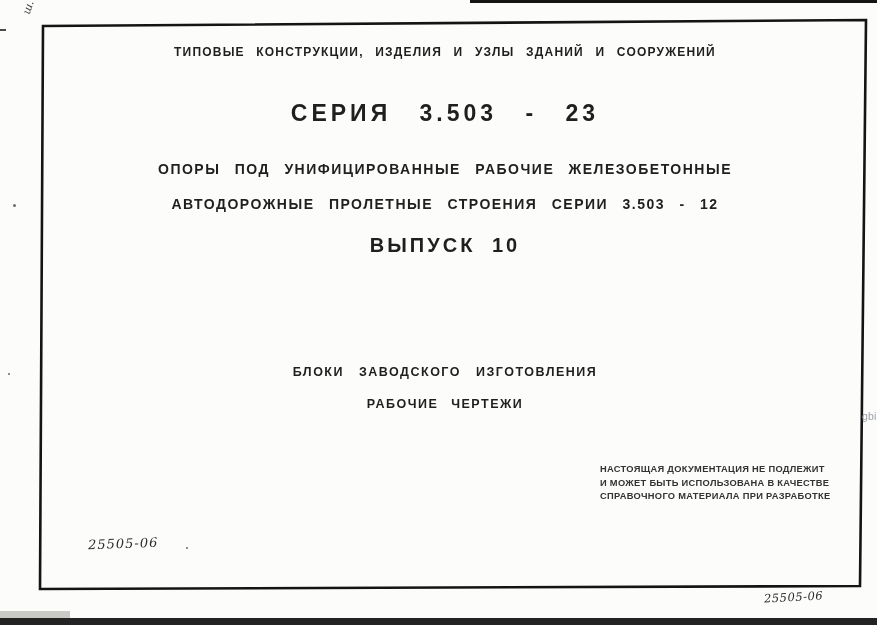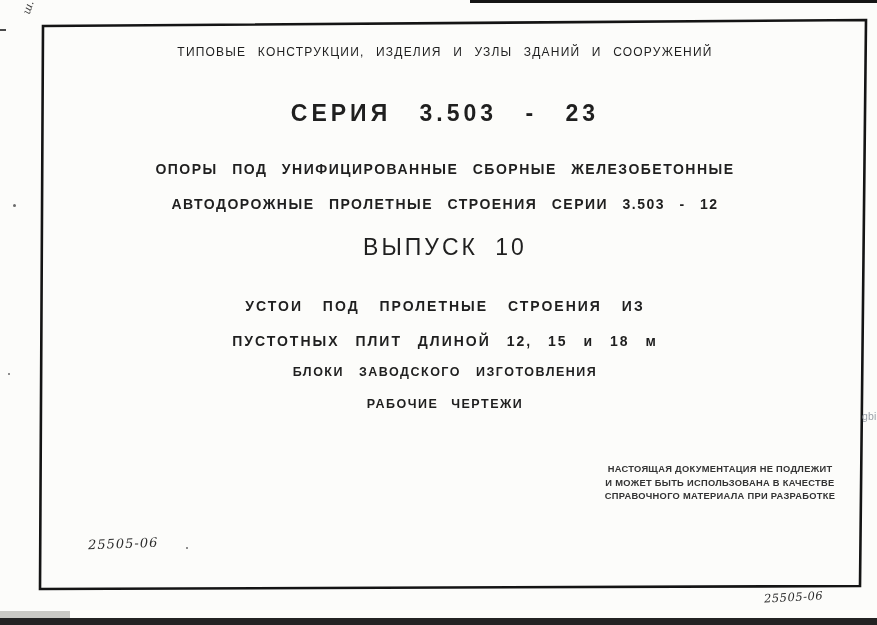--- a/index.html
+++ b/index.html
@@ -14,36 +14,36 @@
   .frame-svg{position:absolute;left:0;top:0;width:877px;height:625px;pointer-events:none;}
   
   .scan-strip-top{position:absolute;left:470px;top:0;width:407px;height:3px;background:#151515;}
   .scan-strip-bottom{position:absolute;left:0;top:618px;width:877px;height:7px;background:#232323;}
   .scan-smudge{position:absolute;left:0;top:611px;width:70px;height:7px;background:#c9c9c5;}
   .speck{position:absolute;background:#6a6a6a;border-radius:50%;}
   .tick{position:absolute;background:#4a4a4a;}
 
   
   .text-col{position:absolute;left:115px;width:660px;text-align:center;}
-  .t-header{top:45px;font-size:12px;font-weight:400;letter-spacing:1.2px;word-spacing:7px;}
+  .t-header{top:45px;font-size:12px;font-weight:700;letter-spacing:1.2px;word-spacing:7px;}
   .t-series{top:100px;font-size:23px;font-weight:700;letter-spacing:4px;word-spacing:18px;}
   .t-sub1{top:161px;font-size:14px;font-weight:700;letter-spacing:1.5px;word-spacing:9px;}
   .t-sub2{top:196px;font-size:14px;font-weight:700;letter-spacing:1.5px;word-spacing:9px;text-align:center;}
-  .t-issue{top:234px;font-size:23px;font-weight:400;letter-spacing:3px;word-spacing:8px;}
+  .t-issue{top:234px;font-size:20px;font-weight:700;letter-spacing:3px;word-spacing:8px;}
   .t-c1{top:298px;font-size:14px;font-weight:700;letter-spacing:2px;word-spacing:14px;}
   .t-c2{top:333px;font-size:14px;font-weight:700;letter-spacing:2px;word-spacing:10px;}
   .t-c3{top:365px;font-size:12.5px;font-weight:700;letter-spacing:1.5px;word-spacing:10px;}
   .t-c4{top:397px;font-size:12.5px;font-weight:700;letter-spacing:1.5px;word-spacing:8px;}
 
   .note{
     position:absolute;left:600px;top:463px;width:240px;
     font-size:9.3px;line-height:13.6px;font-weight:700;
     letter-spacing:0.3px;color:#333;text-align:left;
   }
-  .note div{white-space:nowrap;text-align:center;}
+  .note div{white-space:nowrap;}
 
   .handwrite{
     font-family:"DejaVu Serif", serif;
     font-style:italic;color:#2c2c2c;
   }
   .hw-left{position:absolute;left:88px;top:536px;font-size:13px;letter-spacing:1px;transform:rotate(-2deg);}
   .hw-bottom{position:absolute;left:764px;top:590px;font-size:11.5px;letter-spacing:0.5px;transform:rotate(-3deg);}
   .hw-corner{position:absolute;left:20px;top:12px;font-size:11px;color:#3a3a3a;transform:rotate(-72deg);transform-origin:left top;}
 
   .watermark{
@@ -67,29 +67,27 @@
   <div class="scan-strip-bottom"></div>
   <div class="tick" style="left:0;top:29px;width:6px;height:2px;"></div>
   <div class="speck" style="left:13px;top:204px;width:3px;height:3px;"></div>
   <div class="speck" style="left:8px;top:373px;width:2px;height:2px;"></div>
   <div class="speck" style="left:186px;top:547px;width:2px;height:2px;"></div>
 
   <div class="text-col t-header">ТИПОВЫЕ  КОНСТРУКЦИИ,  ИЗДЕЛИЯ  И УЗЛЫ  ЗДАНИЙ  И  СООРУЖЕНИЙ</div>
 
   <div class="text-col t-series">СЕРИЯ  3.503 - 23</div>
 
-  <div class="text-col t-sub1">ОПОРЫ  ПОД  УНИФИЦИРОВАННЫЕ  СБОРНЫЕ  ЖЕЛЕЗОБЕТОННЫЕ</div>
+  <div class="text-col t-sub1">ОПОРЫ  ПОД  УНИФИЦИРОВАННЫЕ  РАБОЧИЕ  ЖЕЛЕЗОБЕТОННЫЕ</div>
 
   <div class="text-col t-sub2">АВТОДОРОЖНЫЕ  ПРОЛЕТНЫЕ  СТРОЕНИЯ  СЕРИИ  3.503 - 12</div>
 
   <div class="text-col t-issue">ВЫПУСК 10</div>
 
-  <div class="text-col t-c1">УСТОИ  ПОД  ПРОЛЕТНЫЕ  СТРОЕНИЯ  ИЗ</div>
 
-  <div class="text-col t-c2">ПУСТОТНЫХ  ПЛИТ  ДЛИНОЙ  12, 15 и 18 м</div>
 
   <div class="text-col t-c4">РАБОЧИЕ  ЧЕРТЕЖИ</div>
 
   <div class="text-col t-c3">БЛОКИ  ЗАВОДСКОГО  ИЗГОТОВЛЕНИЯ</div>
 
   <div class="note">
     <div>НАСТОЯЩАЯ ДОКУМЕНТАЦИЯ НЕ ПОДЛЕЖИТ</div>
     <div>И МОЖЕТ БЫТЬ ИСПОЛЬЗОВАНА В КАЧЕСТВЕ</div>
     <div>СПРАВОЧНОГО МАТЕРИАЛА ПРИ РАЗРАБОТКЕ</div>
   </div>

